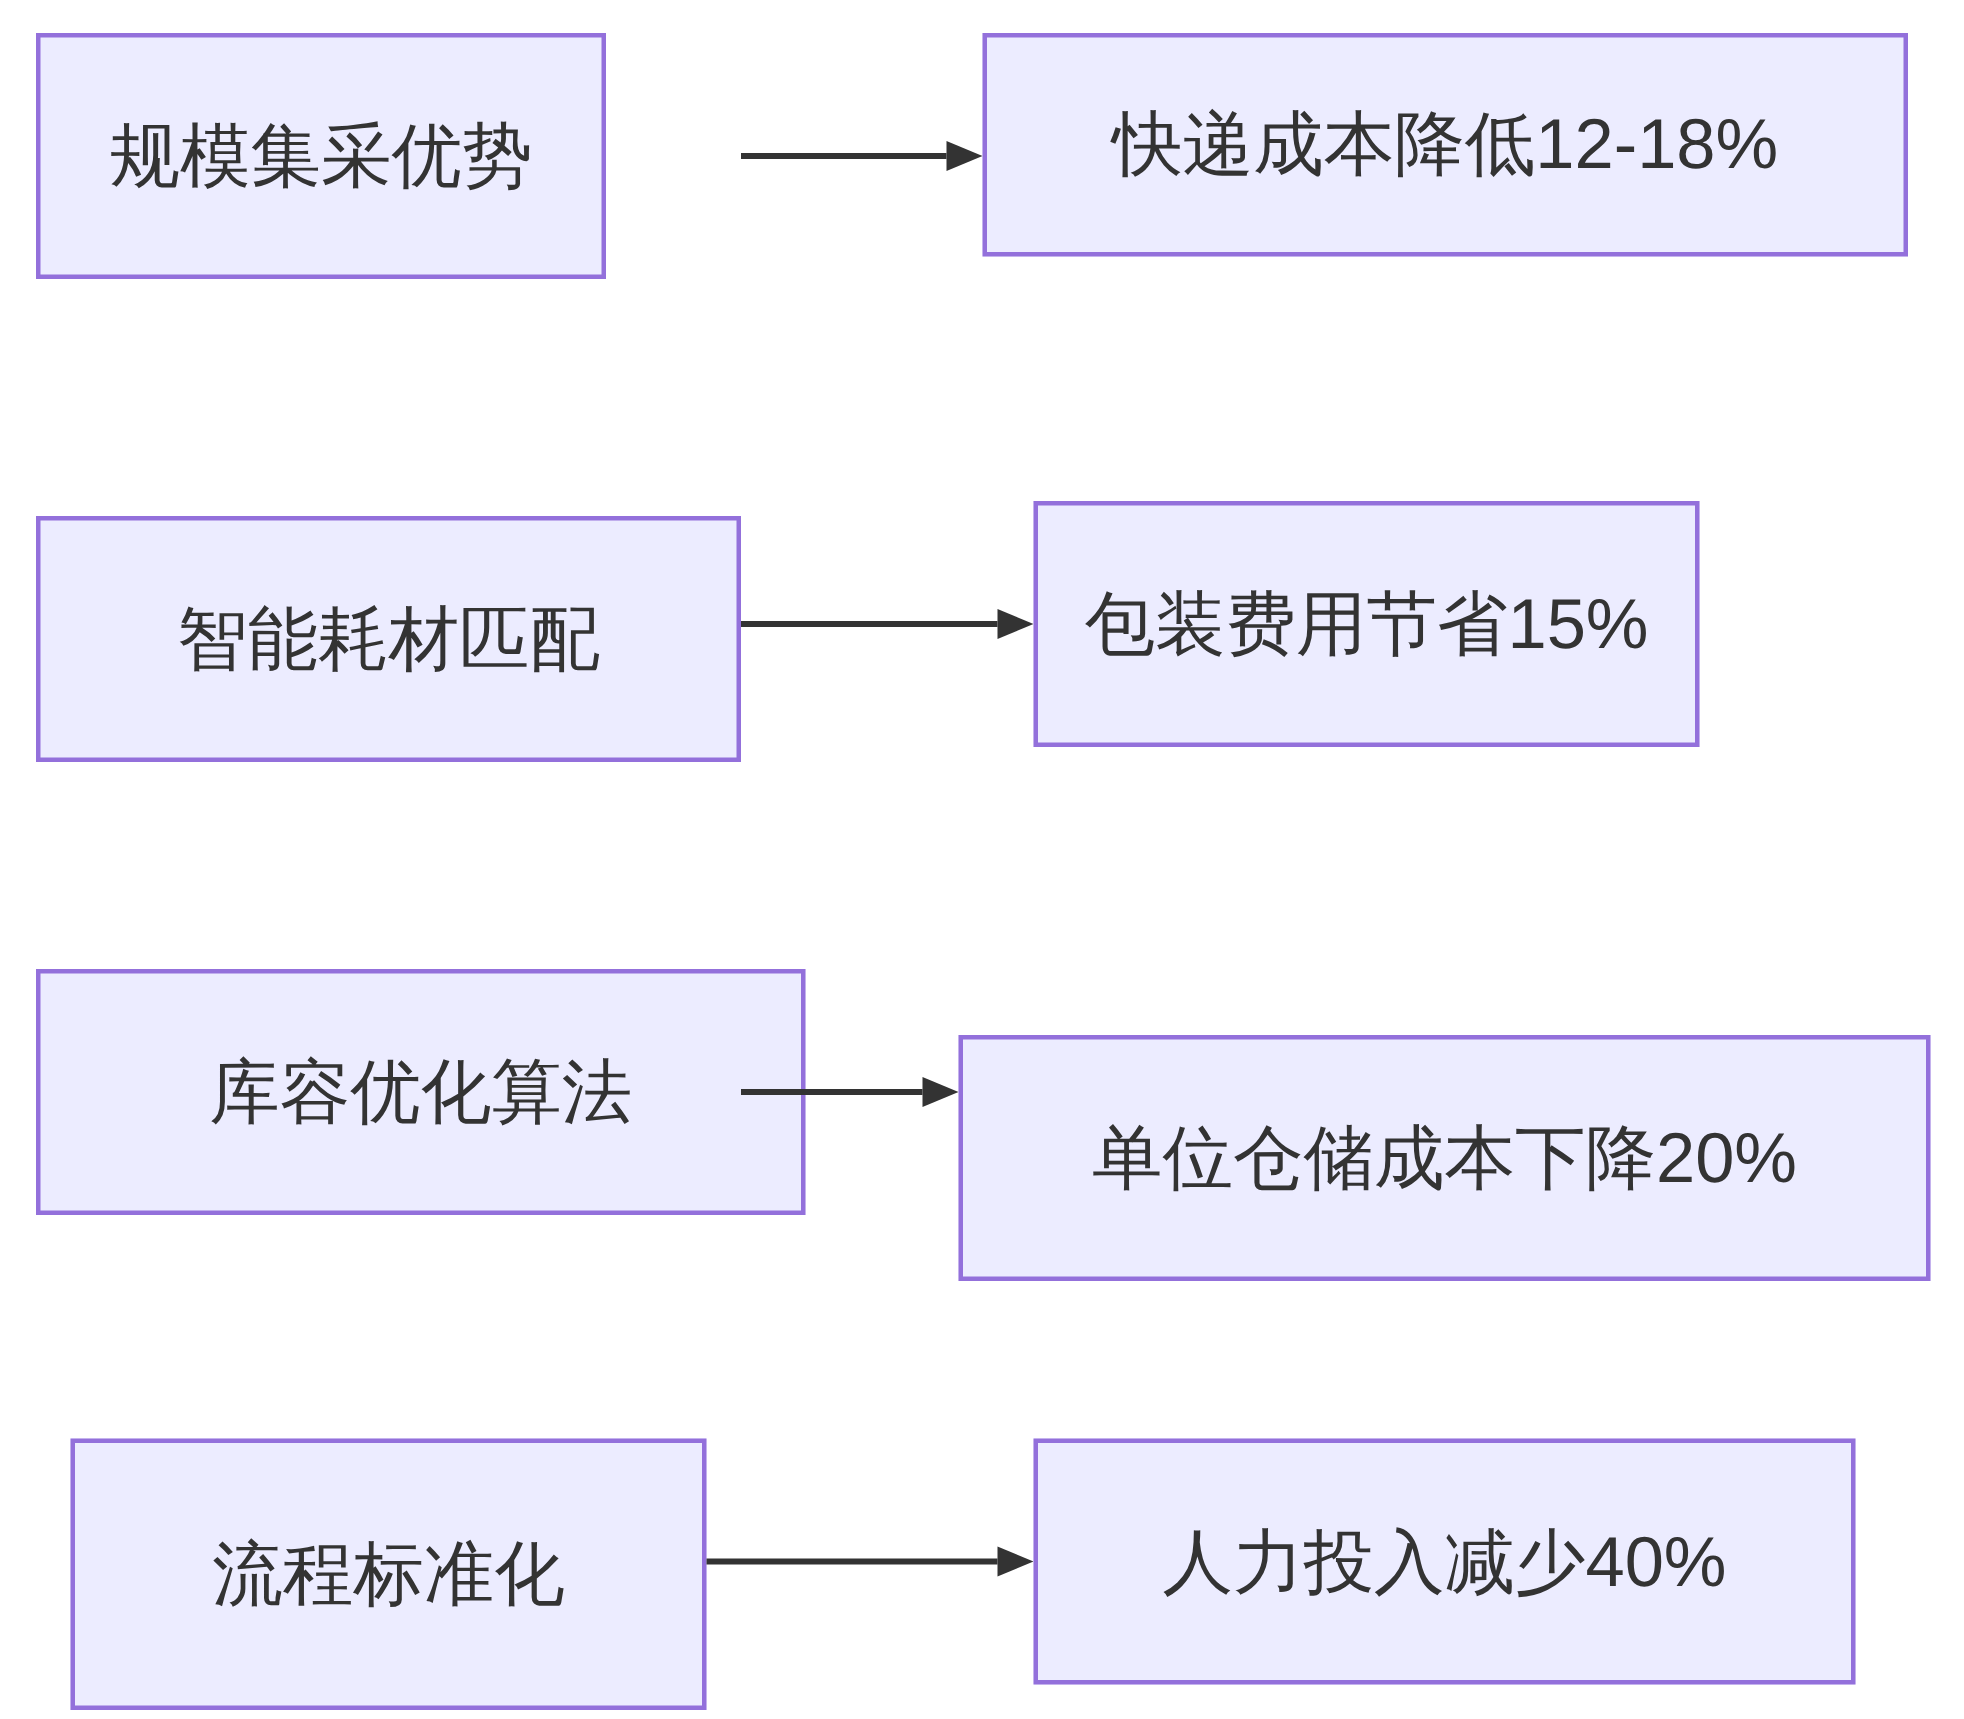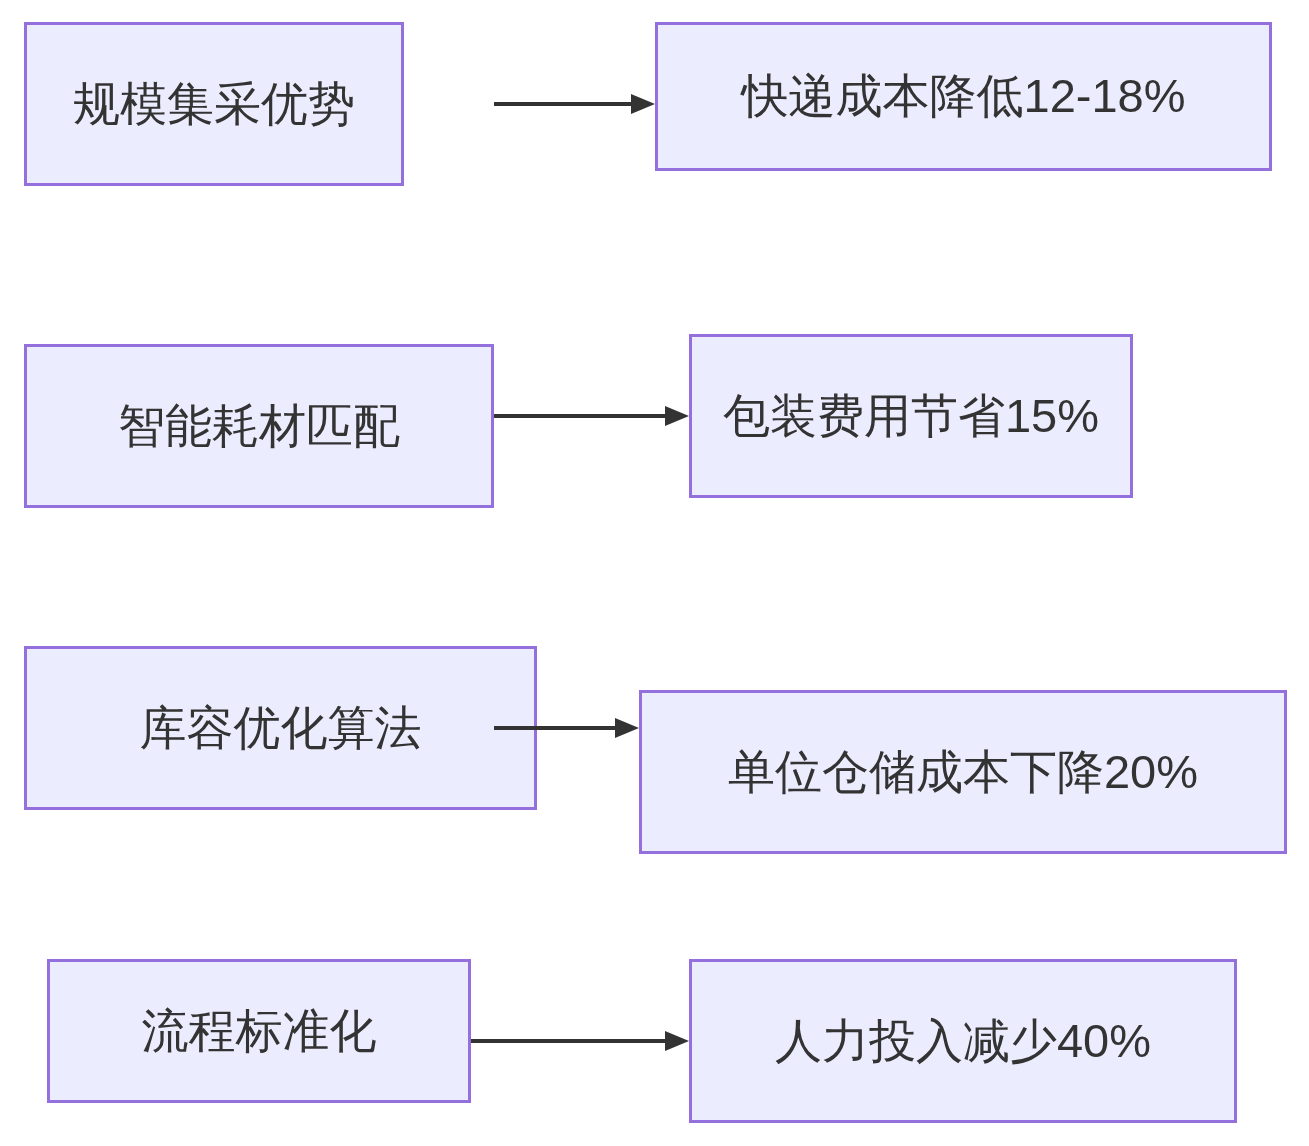--- a/index.html
+++ b/index.html
@@ -54,21 +54,21 @@
   .c-r1       { left: 494px; top: 94px;  width: 161px; }
   
   .n-r2-left  { left: 24px;  top: 344px; width: 470px; height: 164px; text-align: center; }
   .n-r2-right { left: 689px; top: 334px; width: 444px; height: 164px; }
   .c-r2       { left: 494px; top: 406px; width: 195px; }
   
   .n-r3-left  { left: 24px;  top: 646px; width: 513px; height: 164px; }
   .n-r3-right { left: 639px; top: 646px; width: 648px; height: 164px; margin-top: 44px; }
   .c-r3       { left: 494px; top: 718px; width: 145px; }
   
-  .n-r4-left  { left: 47px;  top: 959px; width: 424px; height: 144px; }
+  .n-r4-left  { left: 47px;  top: 959px; width: 424px; height: 181px; }
   .n-r4-right { left: 689px; top: 959px; width: 548px; height: 164px; }
   .c-r4       { left: 471px; top: 1031px; width: 218px; }
 </style>
 </head>
 <body>
 
 <div class="canvas">
 
   <div class="node n-r1-left">规模集采优势</div>
   <div class="connector c-r1">

